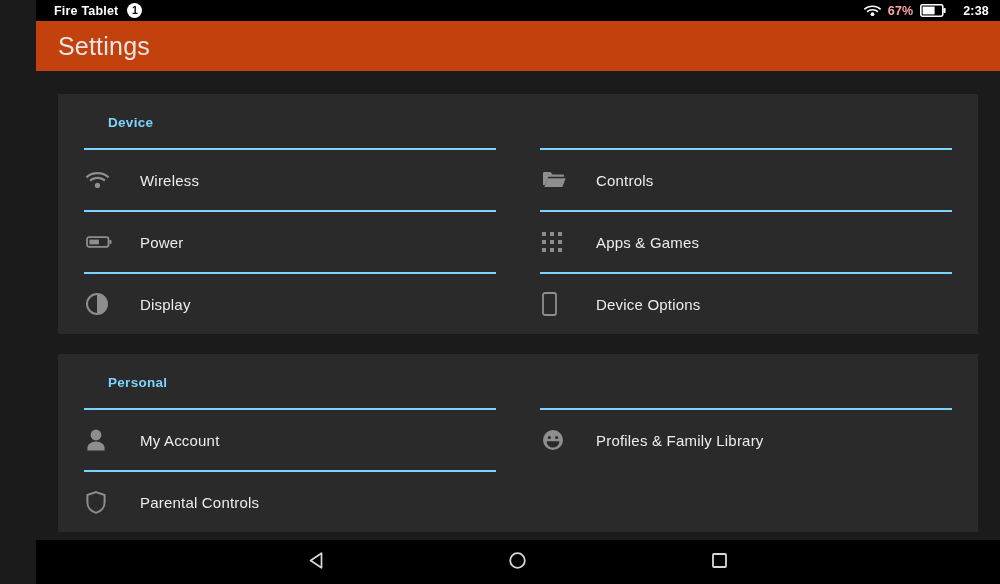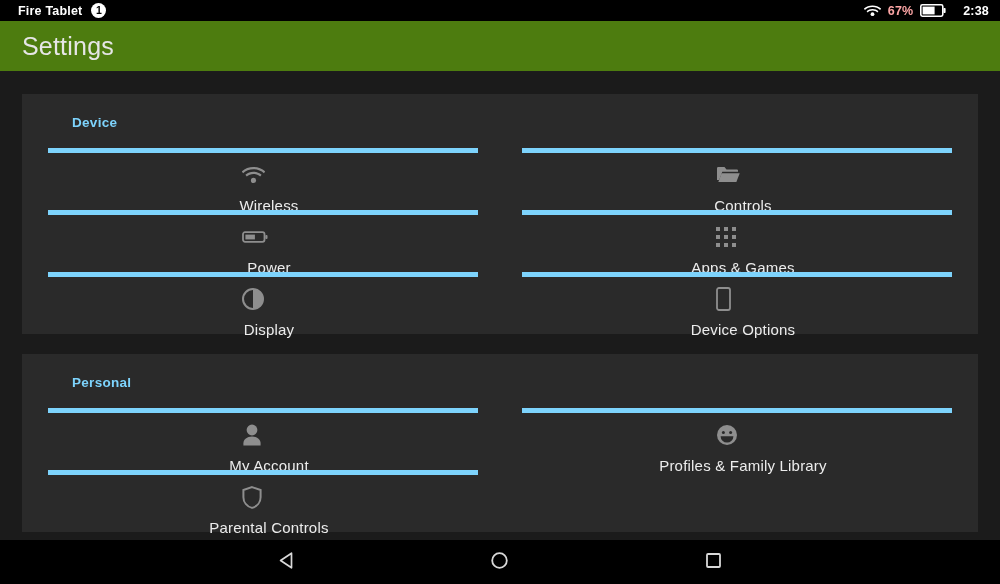--- a/index.html
+++ b/index.html
@@ -12,20 +12,21 @@
     overflow: hidden;
   }
 
   .device {
     position: relative;
     width: 1000px;
     height: 584px;
     background: #1b1b1b;
     display: flex;
     flex-direction: column;
+    padding-left: 36px;
   }
 
   
   .statusbar {
     height: 21px;
     flex: 0 0 21px;
     background: #000000;
     display: flex;
     align-items: center;
     padding: 0 11px 0 18px;
@@ -71,21 +72,21 @@
     font-weight: bold;
     color: #ffffff;
     margin-left: 10px;
     letter-spacing: .2px;
   }
   .status-icon { display: block; }
 
   
   .titlebar {
     flex: 0 0 51px;
-    background: #4d7c0f;
+    background: #c2410c;
     display: flex;
     align-items: center;
     padding-left: 22px;
     border-bottom: 1px solid #1c1c1c;
   }
   .page-title {
     font-size: 25px;
     color: #e6e6e6;
     font-weight: 400;
     letter-spacing: .2px;
@@ -116,24 +117,23 @@
   .grid {
     display: grid;
     grid-template-columns: 1fr 1fr;
     column-gap: 44px;
   }
 
   .row {
     display: flex;
     align-items: center;
     height: 62px;
-    border-top: 5px solid #7dd3fc;
+    border-top: 2px solid #7dd3fc;
     padding-left: 2px;
     cursor: default;
-    flex-direction: column;
   }
 
   .row-icon {
     width: 44px;
     flex: 0 0 44px;
     display: flex;
     align-items: center;
     justify-content: flex-start;
     color: #8e8e8e;
   }

